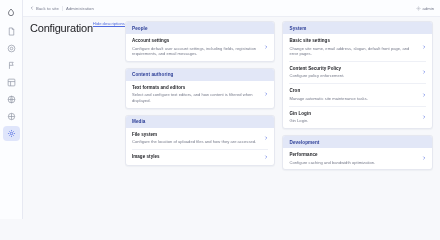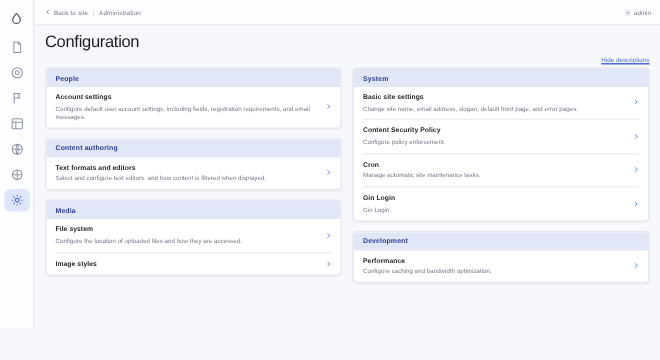--- a/index.html
+++ b/index.html
@@ -55,21 +55,21 @@
 
   .topbar-right { margin-left: auto; display: flex; align-items: center; gap: 2px; }
   .gear { width: 5px; height: 5px; color: #8b8f9f; }
   .gear svg { width: 5px; height: 5px; display: block; }
   .user-name { font-size: 4.2px; color: #73778a; }
 
   .content {
     flex: 1; min-height: 0;
     padding: 4px 7px 0 7px;
     overflow: hidden;
-    display: flex; flex-direction: column;
+    display: flex; flex-direction: row;
   }
   .page-title {
     font-size: 11px; font-weight: 400; color: #1c1c20;
     letter-spacing: -.2px; line-height: 14px;
     margin-bottom: 2px;
   }
   .hide-desc-row { display: flex; justify-content: flex-end; margin-bottom: 3px; }
   .hide-desc {
     font-size: 4.2px; color: #4f6ae0;
     text-decoration: underline; text-underline-offset: .5px;

